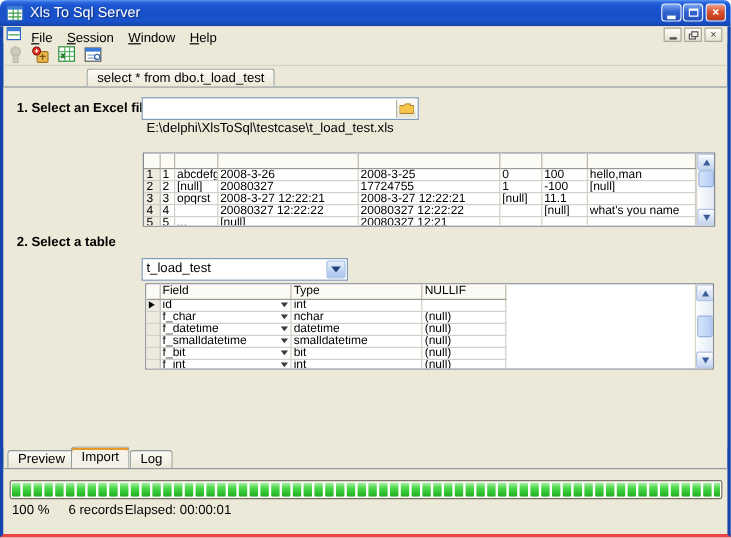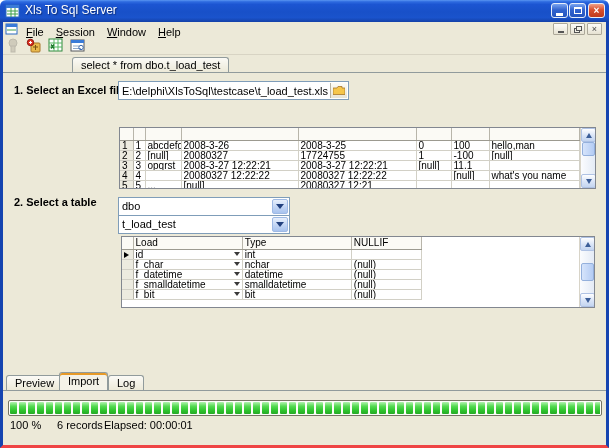--- a/index.html
+++ b/index.html
@@ -56,21 +56,21 @@
   .page-top { position:absolute; left:0; top:50px; width:603px; height:301px;
     border-top:1px solid #919B9C; background:#ECE9D8; z-index:1; }
   .page-bottom { position:absolute; left:0; top:368px; width:603px; height:55px;
     border-top:1px solid #919B9C; background:#ECE9D8; z-index:1; }
 
   
   .label { position:absolute; font-size:11px; color:#000; white-space:nowrap; }
   .label.bold { font-weight:bold; }
   .field { position:absolute; border:1px solid #7F9DB9; background:#fff; font-size:11px; }
   input.field-input { position:absolute; inset:0; border:none; outline:none; background:transparent;
-    font:11px "Liberation Sans",sans-serif; padding:1px 3px; width:100%; height:100%; }
+    font:11px "Liberation Sans",sans-serif; padding:1px 3px; width:100%; height:100%;margin-top:16px; }
   .combo-value { position:absolute; left:3px; top:2px; right:18px; font-size:11px; overflow:hidden; white-space:nowrap; }
   .combo-arrow { position:absolute; top:1px; right:1px; bottom:1px; width:16px; border-radius:2px;
     background:linear-gradient(#E8F0FC,#C2D5F4 55%,#A8C3EE); border:1px solid #9EB9E4;
     display:flex; align-items:center; justify-content:center; }
   .chev { width:0; height:0; border:4px solid transparent; border-top:5px solid #21407E; margin-top:4px; }
   .xbtn { position:absolute; border:1px solid #8E8D83; border-radius:3px;
     background:linear-gradient(180deg,#FFFFFF,#F2F0E6 45%,#E6E2D4 88%,#D4CEBC);
     font-size:11px; color:#000; display:flex; align-items:center; justify-content:center; white-space:nowrap; }
   .xbtn.disabled { border-color:#B8B4A6; color:#A19E8E;
     background:linear-gradient(#F7F6F0,#ECEAE0); }
@@ -306,26 +306,20 @@
           <div class="sthumb" style="top:14px;height:14px;"></div>
           <div class="sbtn down">
               <span class="tdn"></span>
             </div>
         </div>
       </div>
 
       <div class="label bold" style="left:11px;top:174px;z-index:2;">2. Select a table</div>
 
       <div class="label" style="left:85px;top:179px;">Schema</div>
-      <div class="field" style="left:115px;top:175px;width:172px;height:19px;z-index:2;">
-        <span class="combo-value">dbo</span>
-        <span class="combo-arrow">
-            <span class="chev"></span>
-          </span>
-      </div>
 
       <div class="label" style="left:88px;top:197px;">Table</div>
       <div class="field" style="left:115px;top:193px;width:172px;height:19px;z-index:2;">
         <span class="combo-value">t_load_test</span>
         <span class="combo-arrow">
             <span class="chev"></span>
           </span>
       </div>
       <div class="xbtn" style="left:315px;top:192px;width:51px;height:17px;">Show Data</div>
       <div class="xbtn" style="left:387px;top:192px;width:54px;height:17px;">Show Count</div>
@@ -337,21 +331,21 @@
           <table class="gt gt2">
             <colgroup>
                 <col style="width:11px">
                 <col style="width:109px">
                 <col style="width:109px">
                 <col style="width:70px">
               </colgroup>
             <tbody>
                 <tr class="hdr">
               <td class="ind"></td>
-              <td>Load</td>
+              <td>Field</td>
               <td>Type</td>
               <td>NULLIF</td>
             </tr>
             <tr>
               <td class="ind"><span class="tri-right"></span></td>
               <td><span class="dd"></span><span>id</span></td>
               <td>int</td>
               <td></td>
             </tr>
             <tr>
@@ -369,20 +363,26 @@
             <tr>
               <td class="ind"></td>
               <td><span class="dd"></span><span>f_smalldatetime</span></td>
               <td>smalldatetime</td>
               <td>(null)</td>
             </tr>
             <tr>
               <td class="ind"></td>
               <td><span class="dd"></span><span>f_bit</span></td>
               <td>bit</td>
+              <td>(null)</td>
+            </tr>
+            <tr>
+              <td class="ind"></td>
+              <td><span class="dd"></span><span>f_int</span></td>
+              <td>int</td>
               <td>(null)</td>
             </tr>
           </tbody>
             </table>
         </div>
         <div class="vscroll">
           <div class="sbtn up">
               <span class="tu"></span>
             </div>
           <div class="sthumb" style="top:26px;height:18px;"></div>

